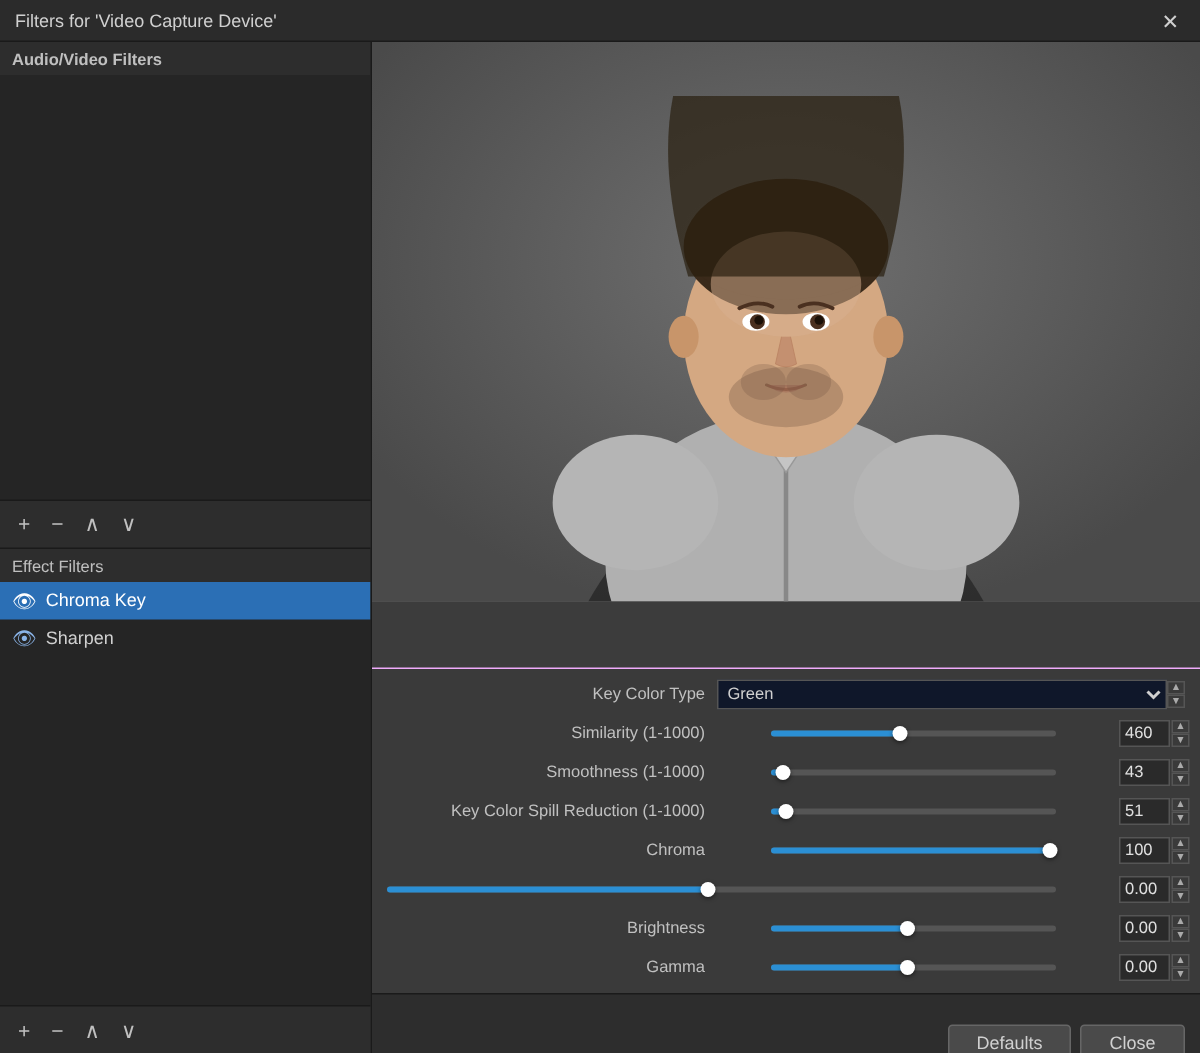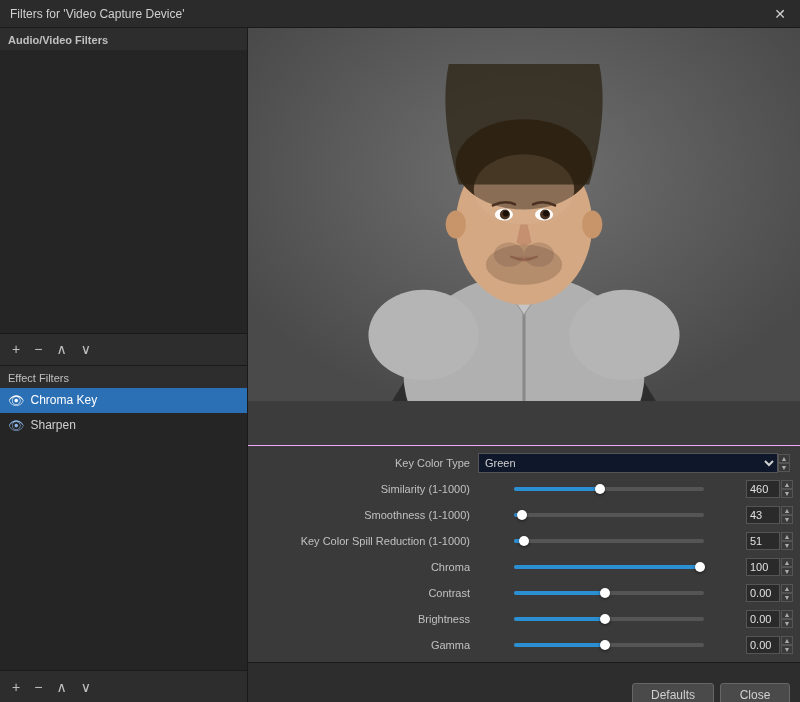--- a/index.html
+++ b/index.html
@@ -501,21 +501,20 @@
         <div class="value-box">
           <input class="value-input" type="text" value="100" style="">
           <div class="spinner-arrows">
             <button class="spinner-btn">▲</button>
             <button class="spinner-btn">▼</button>
           </div>
         </div>
       </div>
 
       <div class="control-row">
-        <span class="control-label control-label-wide">Contrast</span>
         <div class="slider-container">
           <div class="slider-track">
             <div class="slider-fill" style="width:48%"></div>
             <div class="slider-thumb" style="left:calc(48% - 5px)"></div>
           </div>
         </div>
         <div class="value-box">
           <input class="value-input" type="text" value="0.00" style="">
           <div class="spinner-arrows">
             <button class="spinner-btn">▲</button>

